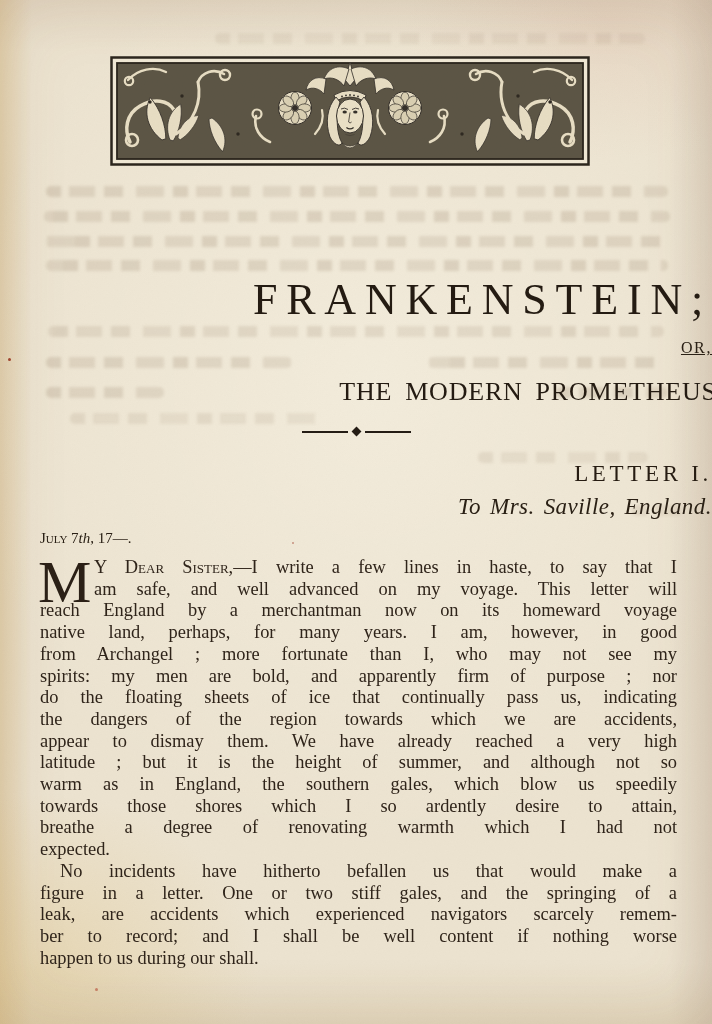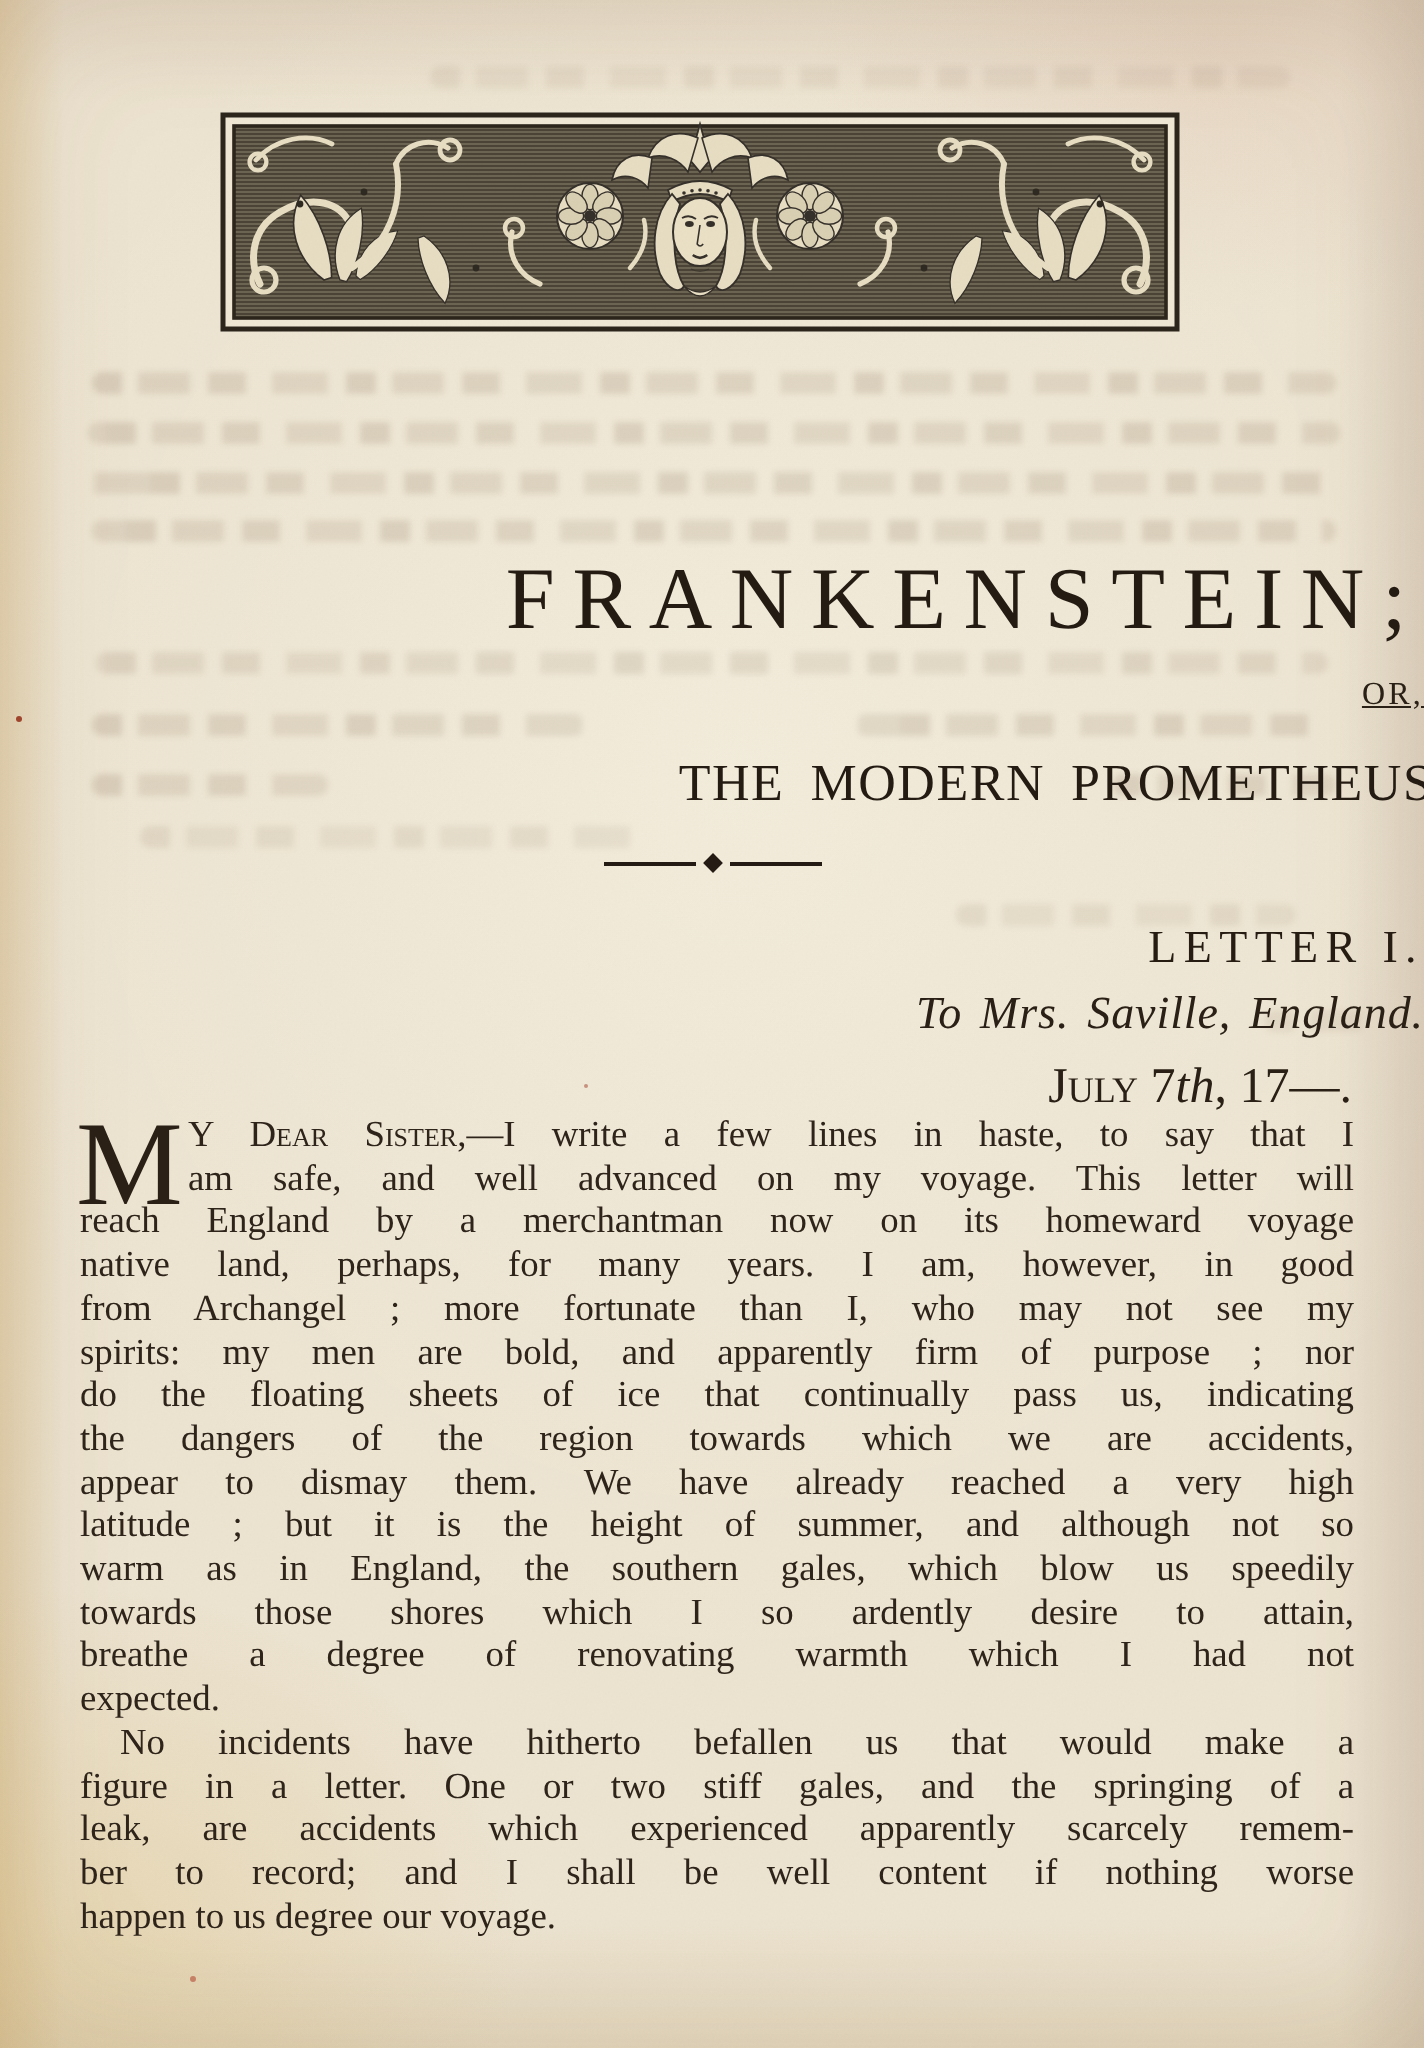--- a/index.html
+++ b/index.html
@@ -37,21 +37,21 @@
   .ctr{position:absolute;left:0;width:100%;text-align:right;z-index:2;}
   .title-main{top:278px;font-size:44px;line-height:1;letter-spacing:.20em;font-weight:normal;color:#241b12;margin:0;text-indent:.2em;}
   .title-or{top:339px;font-size:16px;letter-spacing:.10em;color:#2a2015;text-decoration:underline;}
   .title-sub{top:366px;font-size:26px;line-height:1.1;letter-spacing:.03em;word-spacing:.22em;font-weight:normal;color:#241b12;margin:12px;}
   .divider{top:428px;display:flex;align-items:center;justify-content:center;}
   .dline{width:46px;height:2px;background:#241c14;}
   .diamond{width:7px;height:7px;background:#241c14;transform:rotate(45deg);margin:0 5px;}
   .letter-heading{top:461px;font-size:23px;letter-spacing:.16em;font-weight:normal;color:#261c12;margin:0;text-indent:.16em;}
   .addressee{top:494px;font-size:23px;font-style:italic;letter-spacing:.02em;word-spacing:.12em;color:#2a2015;}
   
-  .dateline{position:absolute;top:530px;left:40px;width:636px;text-align:right;font-size:25px;z-index:2;color:#2a2015;}
+  .dateline{position:absolute;top:530px;left:40px;width:636px;text-align:left;font-size:15px;z-index:2;color:#2a2015;}
   .sc{font-variant:small-caps;}
   .bodytext{position:absolute;top:557px;left:40px;width:637px;z-index:2;font-size:18.4px;}
   .para{position:relative;margin:0;}
   .tline{text-align:justify;text-align-last:justify;line-height:21.7px;white-space:normal;}
   .tline.tl-last{text-align-last:left;}
   .tline.dc{padding-left:54px;}
   .tline.indent{text-indent:20px;}
   .dropcap{position:absolute;left:-2px;top:-5px;font-size:60px;line-height:1;color:#2b2016;}
   .speck{position:absolute;border-radius:50%;z-index:2;}
   .grain{position:absolute;left:0;top:0;width:712px;height:1024px;z-index:5;pointer-events:none;mix-blend-mode:multiply;opacity:.45;}
@@ -185,23 +185,23 @@
       <div class="tline">appear to dismay them.  We have already reached a very high</div>
       <div class="tline">latitude ; but it is the height of summer, and although not so</div>
       <div class="tline">warm as in England, the southern gales, which blow us speedily</div>
       <div class="tline">towards those shores which I so ardently desire to attain,</div>
       <div class="tline">breathe a degree of renovating warmth which I had not</div>
       <div class="tline tl-last">expected.</div>
     </div>
     <div class="para p2">
       <div class="tline indent">No incidents have hitherto befallen us that would make a</div>
       <div class="tline">figure in a letter.  One or two stiff gales, and the springing of a</div>
-      <div class="tline">leak, are accidents which experienced apparently scarcely remem-</div>
+      <div class="tline">leak, are accidents which experienced navigators scarcely remem-</div>
       <div class="tline">ber to record; and I shall be well content if nothing worse</div>
-      <div class="tline tl-last">happen to us degree our voyage.</div>
+      <div class="tline tl-last">happen to us during our shall.</div>
     </div>
   </div>
 
   <svg class="grain">
     <filter id="grainF">
       <feTurbulence type="fractalNoise" baseFrequency="0.9" numOctaves="2" stitchTiles="stitch"></feTurbulence>
       <feColorMatrix type="saturate" values="0"></feColorMatrix>
       <feComponentTransfer>
           <feFuncA type="linear" slope="0.07"></feFuncA>
         </feComponentTransfer>

